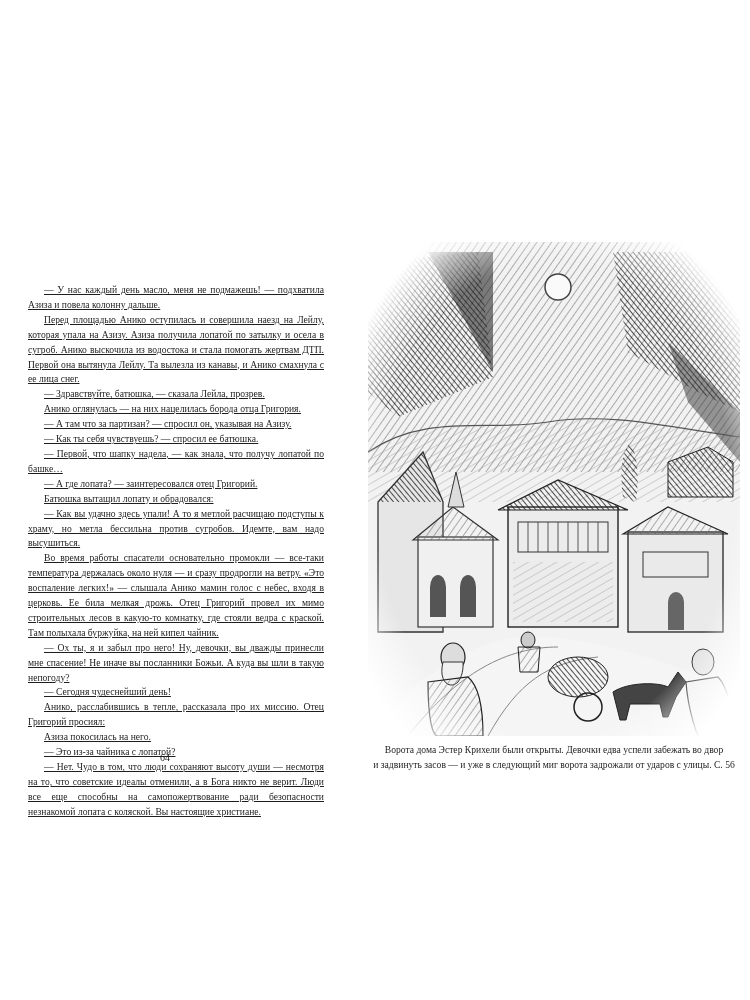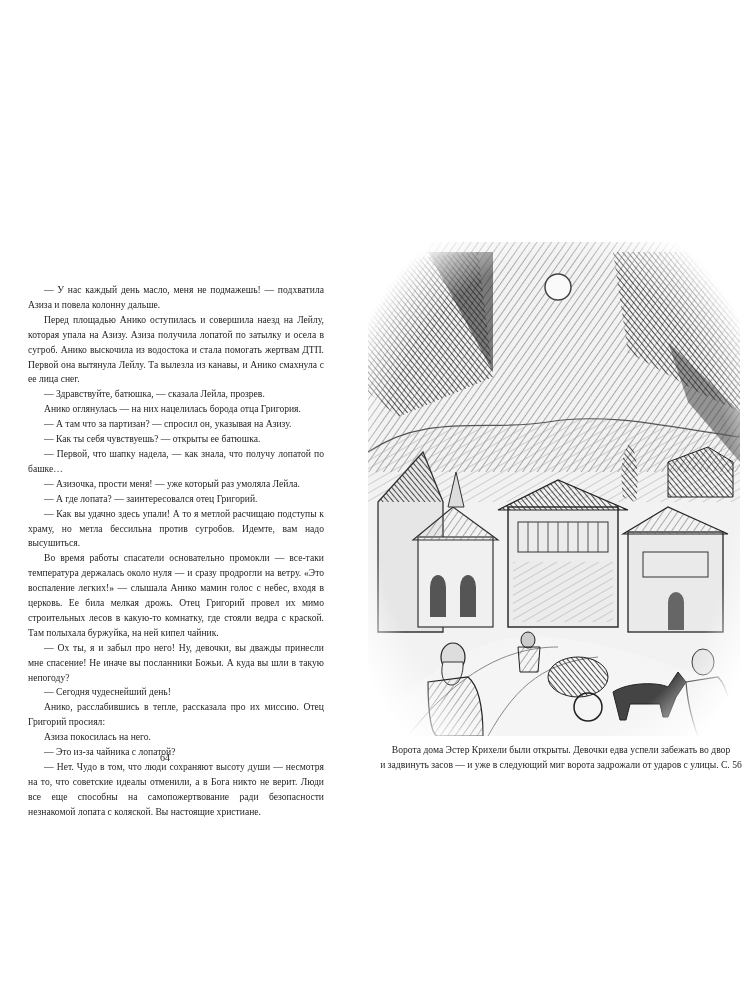--- a/index.html
+++ b/index.html
@@ -8,48 +8,48 @@
       position: relative; overflow: hidden;
       font-family: "Liberation Serif", "DejaVu Serif", serif;
       color: #1e1e1e;
     }
     .page-left {
       position: absolute; left: 28px; top: 283px; width: 296px;
       font-size: 9.6px; line-height: 14.9px;
       text-align: justify; hyphens: auto;
     }
     .page-left p { margin: 0; text-indent: 0; }
-    .page-left p.ind { text-indent: 16px; }
+    .page-left p.ind { text-indent: 16px; text-decoration: underline; }
     .page-number {
       position: absolute; left: 160px; top: 752px; width: 30px;
       text-align: left; font-size: 10px;
     }
     .illustration {
       position: absolute; left: 368px; top: 242px; width: 372px; height: 494px;
       overflow: hidden;
     }
     .illustration svg { width: 100%; height: 100%; display: block; }
     .caption {
       position: absolute; left: 368px; top: 742px; width: 372px;
-      text-align: center; font-size: 9.6px; line-height: 15px; margin-left: 7px;
+      text-align: center; font-size: 9.6px; line-height: 15px;
     }
   </style>
 </head>
 <body>
 
 <div class="page-left">
   <p class="ind">— У нас каждый день масло, меня не подмажешь! — подхватила Азиза и повела колонну дальше.</p>
   <p class="ind">Перед площадью Анико оступилась и совершила наезд на Лейлу, которая упала на Азизу. Азиза получила лопатой по затылку и осела в сугроб. Анико выскочила из водостока и стала помогать жертвам ДТП. Первой она вытянула Лейлу. Та вылезла из канавы, и Анико смахнула с ее лица снег.</p>
   <p class="ind">— Здравствуйте, батюшка, — сказала Лейла, прозрев.</p>
   <p class="ind">Анико оглянулась — на них нацелилась борода отца Григория.</p>
   <p class="ind">— А там что за партизан? — спросил он, указывая на Азизу.</p>
-  <p class="ind">— Как ты себя чувствуешь? — открыты ее батюшка.</p>
+  <p class="ind">— Как ты себя чувствуешь? — спросил ее батюшка.</p>
   <p class="ind">— Первой, что шапку надела, — как знала, что получу лопатой по башке…</p>
-  <p class="ind">— Азизочка, прости меня! — уже который раз умоляла Лейла.</p>
   <p class="ind">— А где лопата? — заинтересовался отец Григорий.</p>
+  <p class="ind">Батюшка вытащил лопату и обрадовался:</p>
   <p class="ind">— Как вы удачно здесь упали! А то я метлой расчищаю подступы к храму, но метла бессильна против сугробов. Идемте, вам надо высушиться.</p>
   <p class="ind">Во время работы спасатели основательно промокли — все-таки температура держалась около нуля — и сразу продрогли на ветру. «Это воспаление легких!» — слышала Анико мамин голос с небес, входя в церковь. Ее била мелкая дрожь. Отец Григорий провел их мимо строительных лесов в какую-то комнатку, где стояли ведра с краской. Там полыхала буржуйка, на ней кипел чайник.</p>
   <p class="ind">— Ох ты, я и забыл про него! Ну, девочки, вы дважды принесли мне спасение! Не иначе вы посланники Божьи. А куда вы шли в такую непогоду?</p>
   <p class="ind">— Сегодня чудеснейший день!</p>
   <p class="ind">Анико, расслабившись в тепле, рассказала про их миссию. Отец Григорий просиял:</p>
   <p class="ind">Азиза покосилась на него.</p>
   <p class="ind">— Это из-за чайника с лопатой?</p>
   <p class="ind">— Нет. Чудо в том, что люди сохраняют высоту души — несмотря на то, что советские идеалы отменили, а в Бога никто не верит. Люди все еще способны на самопожертвование ради безопасности незнакомой лопата с коляской. Вы настоящие христиане.</p>
 </div>
 

